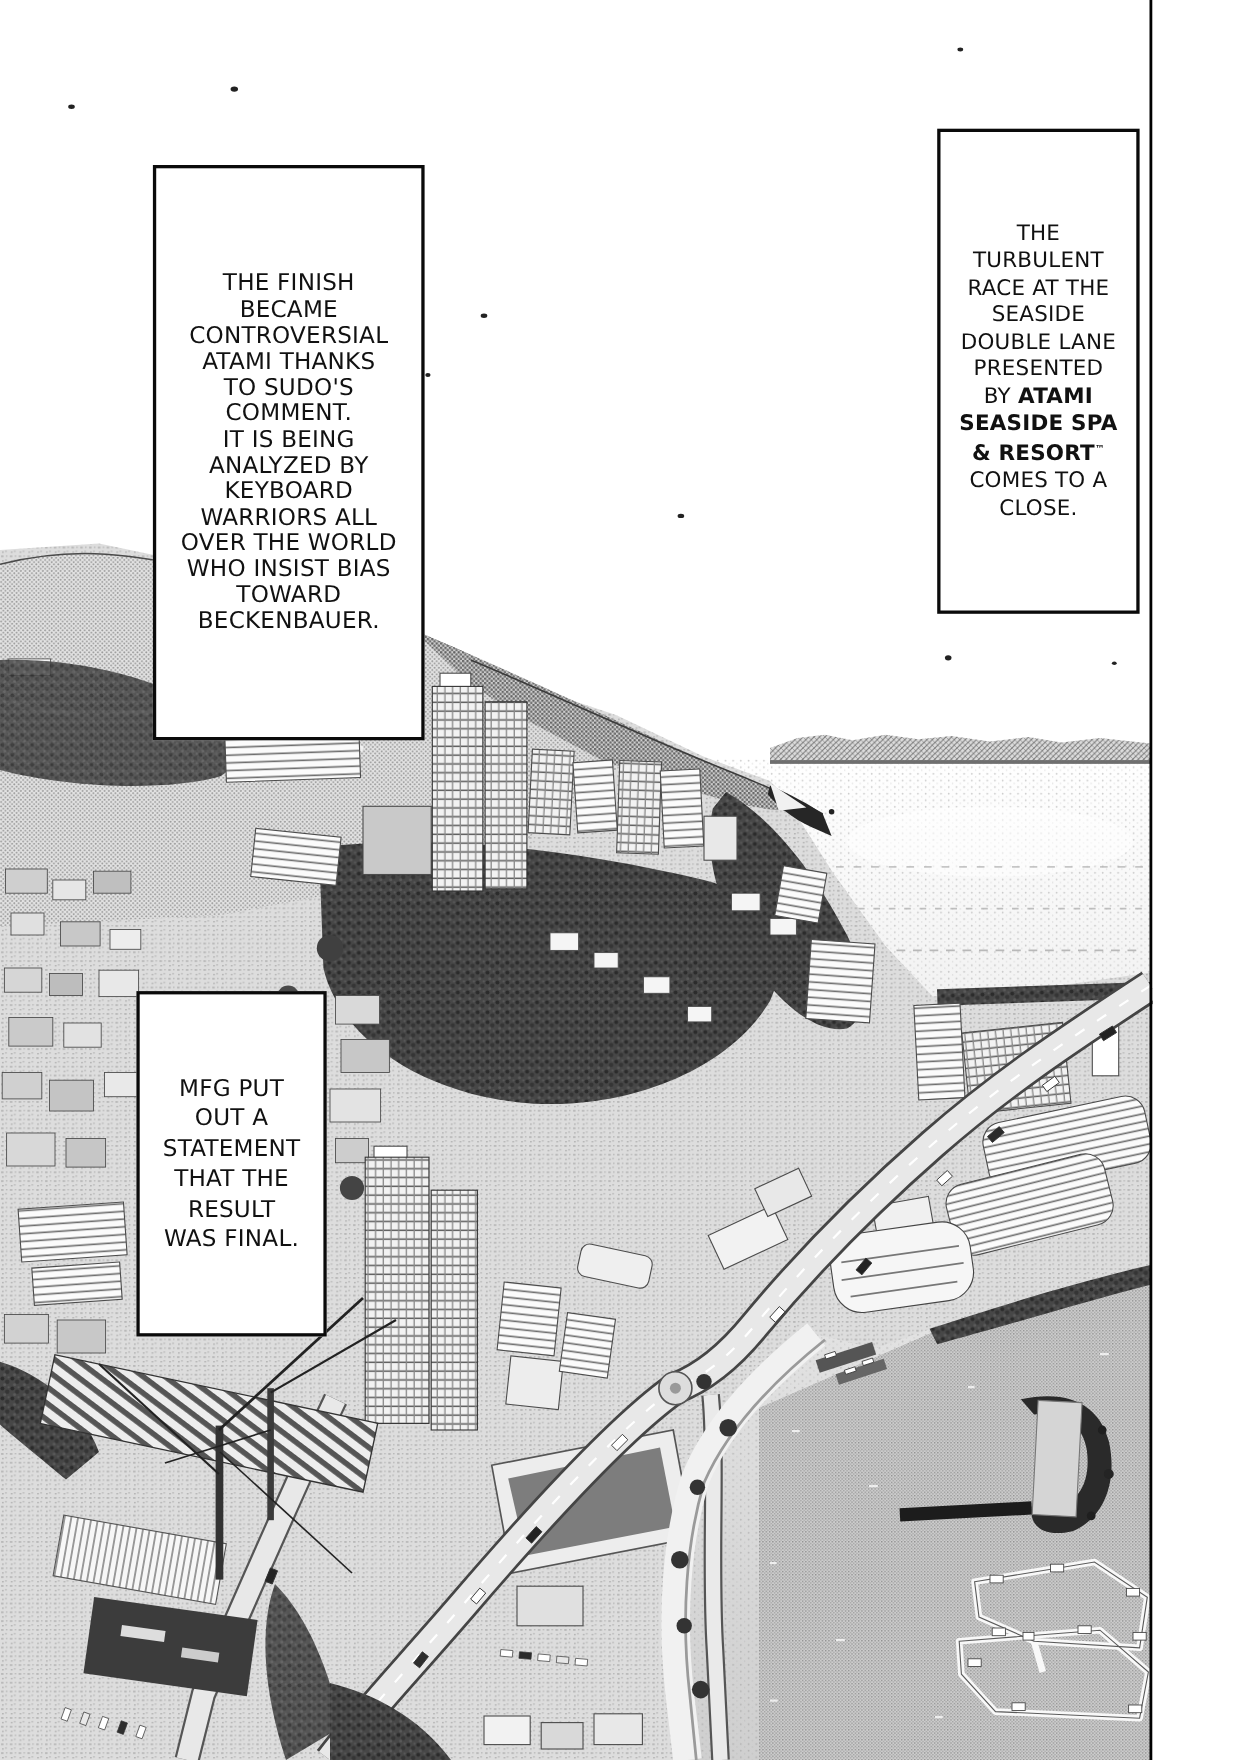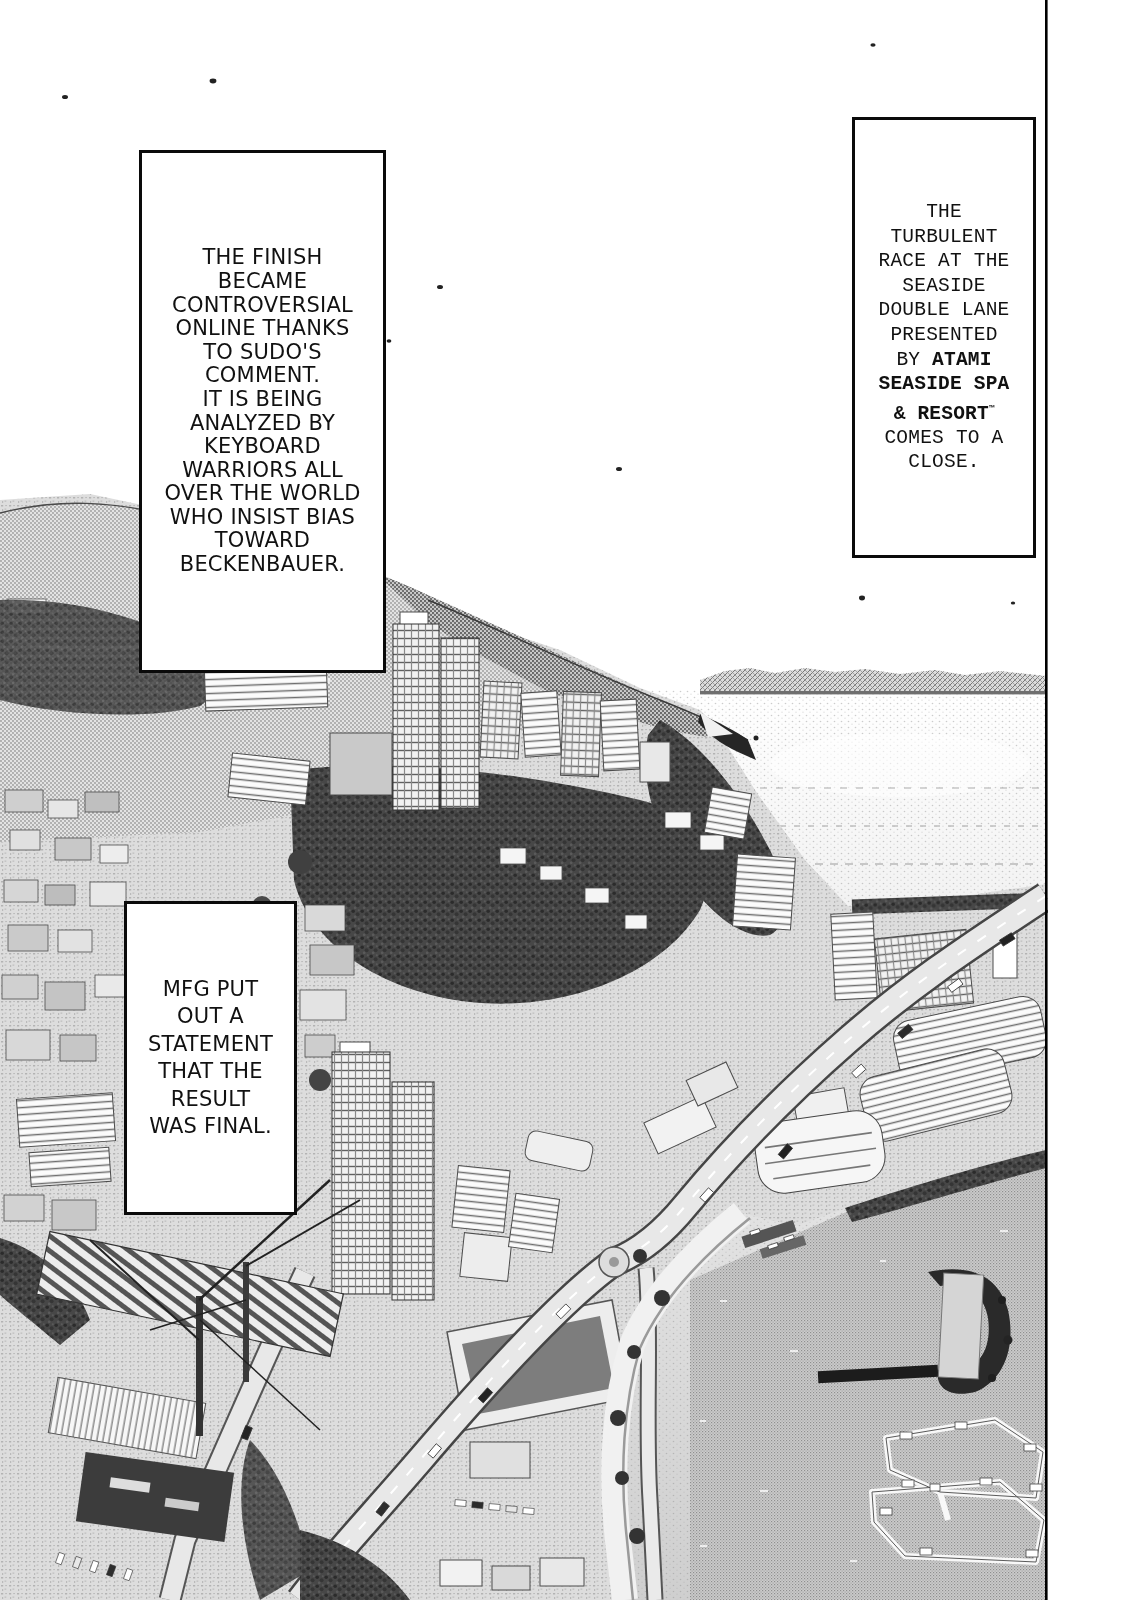--- a/index.html
+++ b/index.html
@@ -22,21 +22,21 @@
     z-index:5;
   }
   .caption .cap-text{
     white-space:pre-line;
     display:inline;
   }
   #cap1{left:139px;top:150px;width:247px;height:523px;
         font-size:21px;line-height:23.6px;letter-spacing:0.2px;}
   #cap2{left:852px;top:117px;width:184px;height:441px;
         font-size:19.5px;line-height:24.6px;letter-spacing:0.2px;}
-  #cap2 .cap-inner{display:inline-block;font-family:Liberation Mono, monospace;}
+  #cap2 .cap-inner{display:inline-block;}
   #cap2 .brand{font-weight:bold;}
   #cap2 .tm{font-size:0.45em;vertical-align:super;font-weight:bold;}
   #cap3{left:124px;top:901px;width:173px;height:314px;
         font-size:21px;line-height:27.5px;letter-spacing:0.2px;}
 </style>
 </head>
 <body>
 
 <div id="page">
 
@@ -395,21 +395,21 @@
   </g>
 
   <rect x="1045" y="0" width="2.6" height="1600" fill="#000000"></rect>
   <rect x="1048" y="0" width="79" height="1600" fill="#ffffff"></rect>
 </svg>
 
 <div id="cap1" class="caption">
   <span class="cap-text">THE FINISH
 BECAME
 CONTROVERSIAL
-ONLINE THANKS
+ATAMI THANKS
 TO SUDO'S
 COMMENT.
 IT IS BEING
 ANALYZED BY
 KEYBOARD
 WARRIORS ALL
 OVER THE WORLD
 WHO INSIST BIAS
 TOWARD
 BECKENBAUER.</span>

